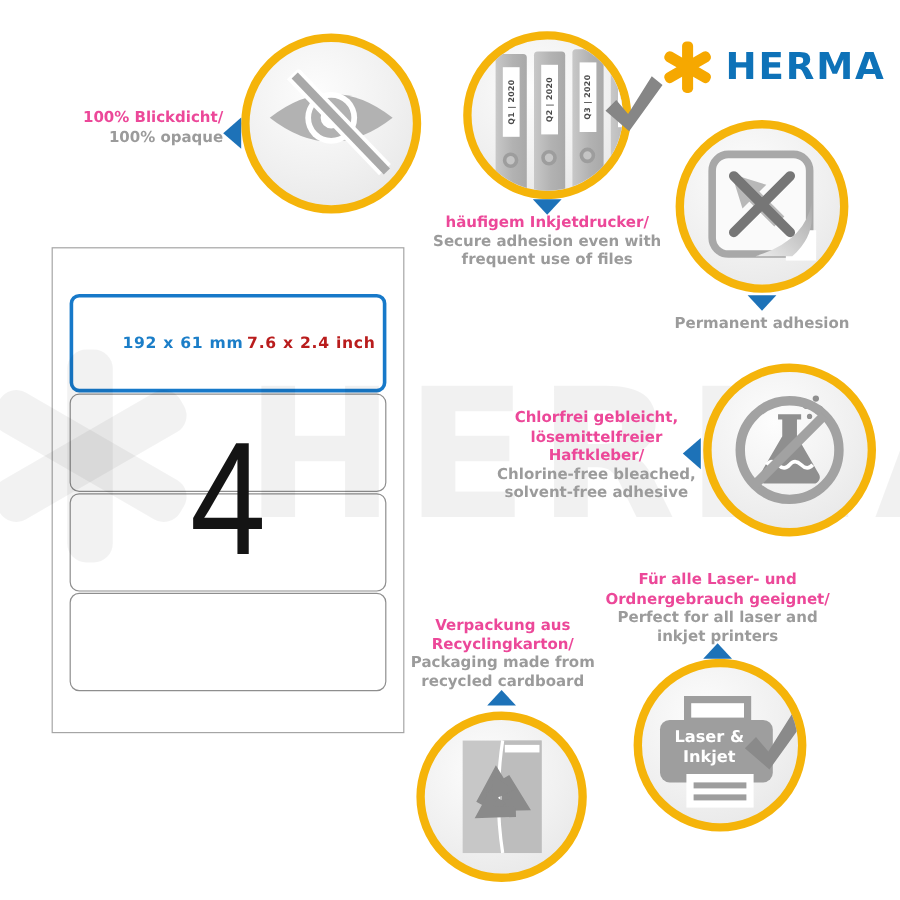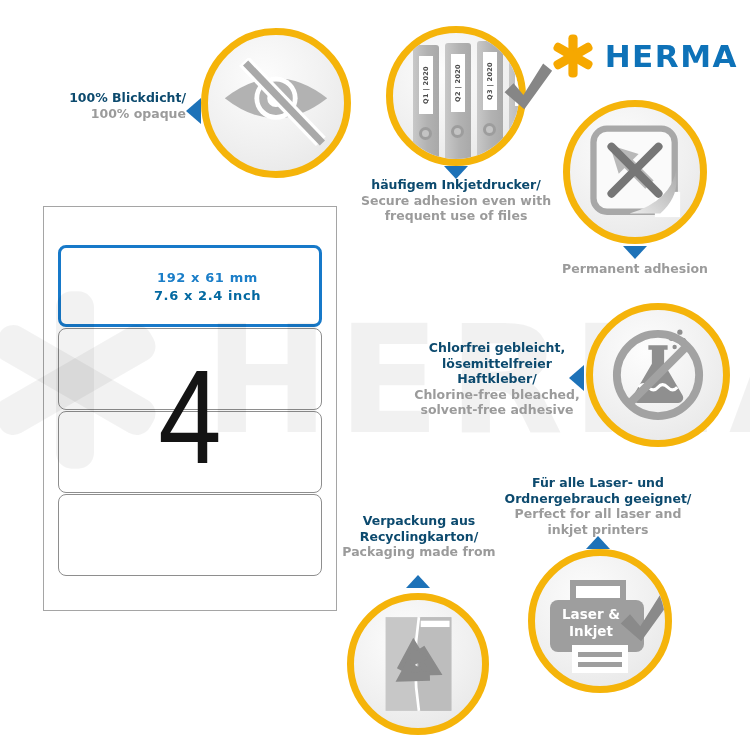--- a/index.html
+++ b/index.html
@@ -35,28 +35,28 @@
   
   .printer-tray{position:absolute;left:35px;top:24px;width:56px;height:24px;background:#ffffff;border:6px solid #9e9e9e;box-sizing:border-box;}
   .printer-body{position:absolute;left:15px;top:44px;width:94px;height:52px;background:#9e9e9e;border-radius:8px;}
   .printer-label{position:absolute;left:12px;top:6px;color:#ffffff;font-size:13.5px;font-weight:bold;line-height:17px;text-align:center;}
   .printer-out{position:absolute;left:37px;top:89px;width:56px;height:28px;background:#ffffff;}
   .printer-bar{position:absolute;left:6px;width:44px;height:5px;background:#9e9e9e;}
   .check-printer{position:absolute;left:80px;top:34px;}
   
   .sheet{position:absolute;left:43px;top:206px;width:294px;height:405px;background:#ffffff;border:1px solid #a5a5a5;box-sizing:border-box;z-index:1;}
   .lrow{position:absolute;left:14px;width:264px;height:82px;border:1px solid #8e8e8e;border-radius:8px;box-sizing:border-box;background:#ffffff;}
-  .lrow.r1{top:38px;border:3px solid #1779c9;display:flex;flex-direction:column;align-items:center;justify-content:center;gap:3px;padding-left:35px;}
+  .lrow.r1{top:38px;border:3px solid #1779c9;display:flex;flex-direction:row;align-items:center;justify-content:center;gap:3px;padding-left:35px;}
   .lrow.r2{top:121px;} .lrow.r3{top:204px;} .lrow.r4{top:287px;}
   .size-metric{color:#1b7ec8;font-size:13px;font-weight:bold;letter-spacing:0.6px;}
-  .size-imperial{color:#0369a1;font-size:13px;font-weight:bold;letter-spacing:0.6px;}
+  .size-imperial{color:#b91c1c;font-size:13px;font-weight:bold;letter-spacing:0.6px;}
   .big-count{position:absolute;left:143px;top:350px;width:94px;text-align:center;font-family:"Liberation Sans",sans-serif;font-size:134px;line-height:1;font-weight:400;color:#141414;transform:scaleX(0.85);z-index:4;}
   
   .ftext{position:absolute;font-size:12.5px;font-weight:bold;line-height:15.5px;z-index:4;}
-  .ftext .de{color:#0c4a6e;}
+  .ftext .de{color:#ec4899;}
   .ftext .en{color:#9b9b9b;}
   .f-opaque{right:564px;top:90px;text-align:right;width:180px;}
   .f-secure{left:331px;top:177px;width:250px;text-align:center;}
   .f-permanent{left:535px;top:261px;width:200px;text-align:center;}
   .f-chlorine{left:397px;top:340px;width:200px;text-align:center;}
   .f-packaging{left:319px;top:513px;width:200px;text-align:center;}
   .f-printers{left:478px;top:475px;width:240px;text-align:center;}
   
   .tri{position:absolute;width:0;height:0;z-index:4;}
   .tri-left{border-top:13px solid transparent;border-bottom:13px solid transparent;border-right:15px solid #1d72b8;}
@@ -219,20 +219,21 @@
           <path d="M-18 6 L-4 -20 L10 3" fill="none" stroke="#8a8a8a" stroke-width="10"></path>
           <polygon points="2,-7 22,4 0,15" fill="#8a8a8a"></polygon>
         </g>
       </g>
     </svg>
   </div>
   <div class="ftext f-packaging">
     <div class="de">Verpackung aus</div>
     <div class="de">Recyclingkarton/</div>
     <div class="en">Packaging made from</div>
+    <div class="en">recycled cardboard</div>
   </div>
   <div class="tri tri-up t-packaging"></div>
 
   <div class="badge badge-printer">
     <div style="position:absolute;inset:0;">
       <div class="printer-tray"></div>
       <div class="printer-body">
         <div class="printer-label">
           <div>Laser &amp;</div>
           <div>Inkjet</div>

